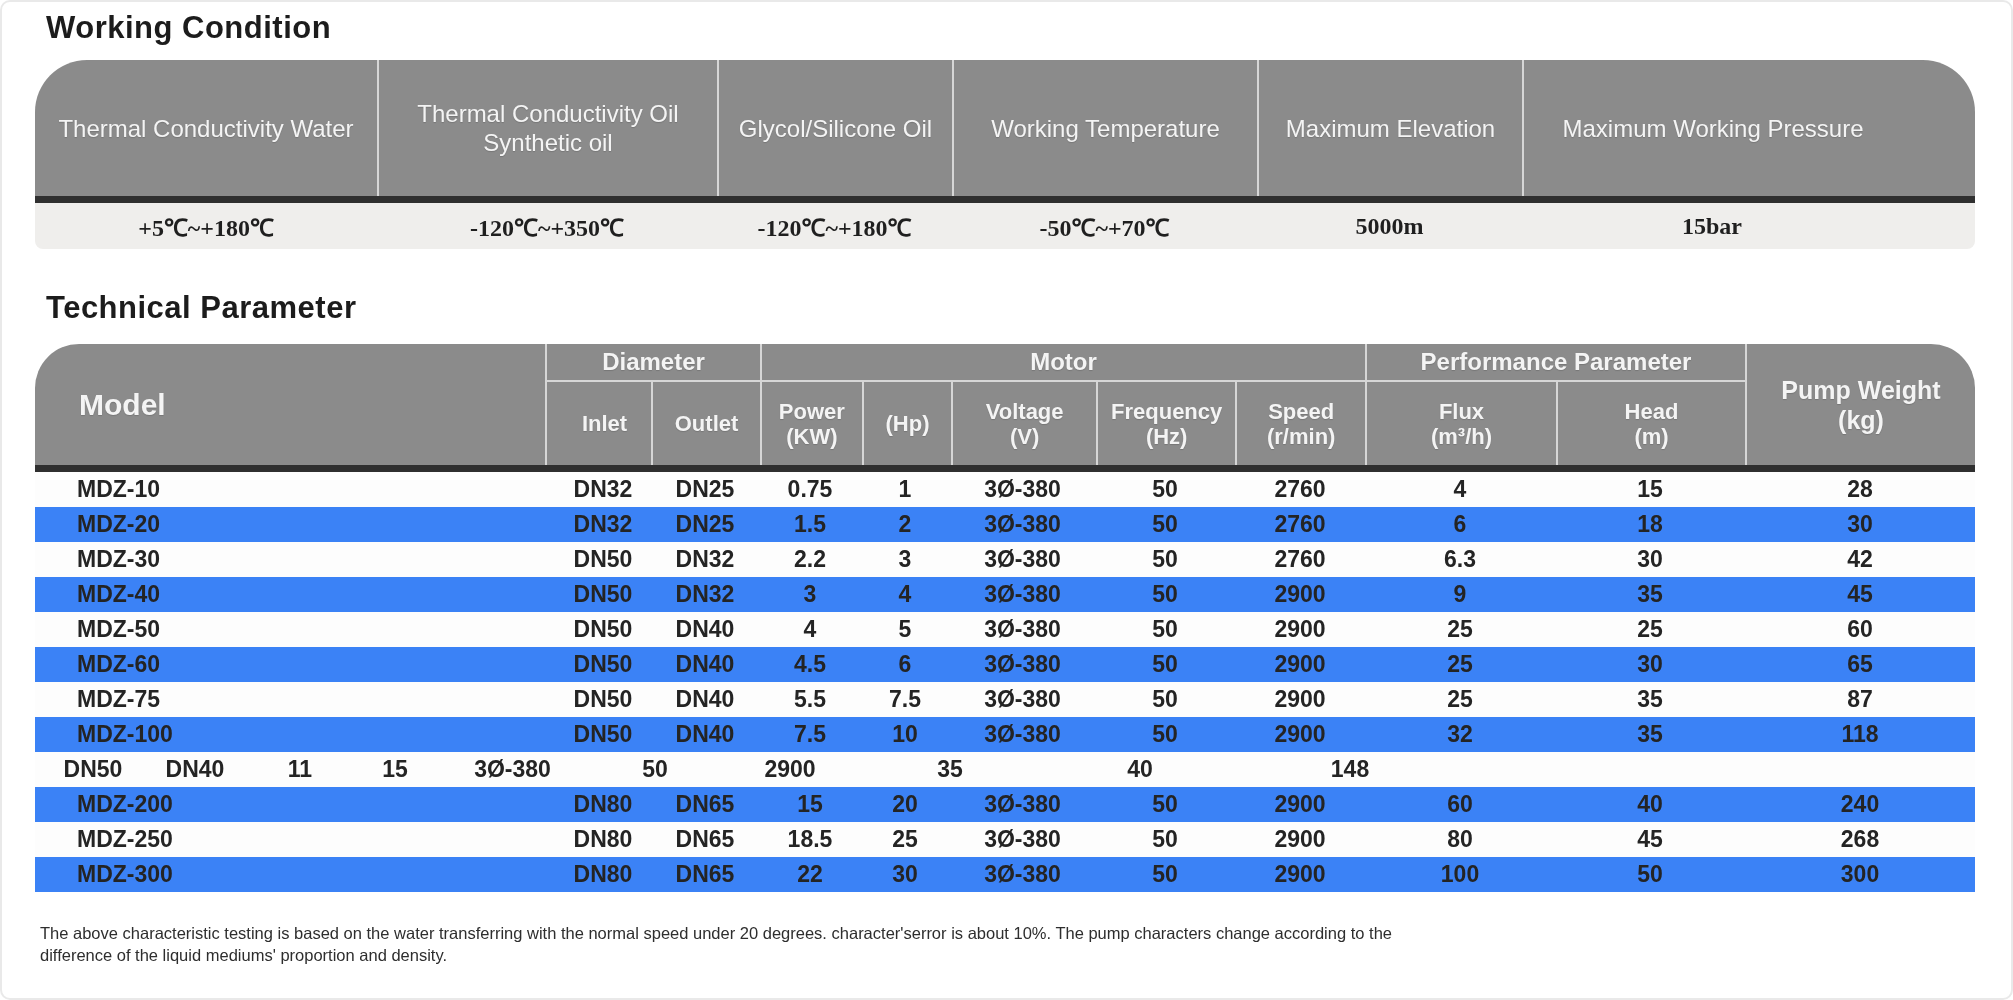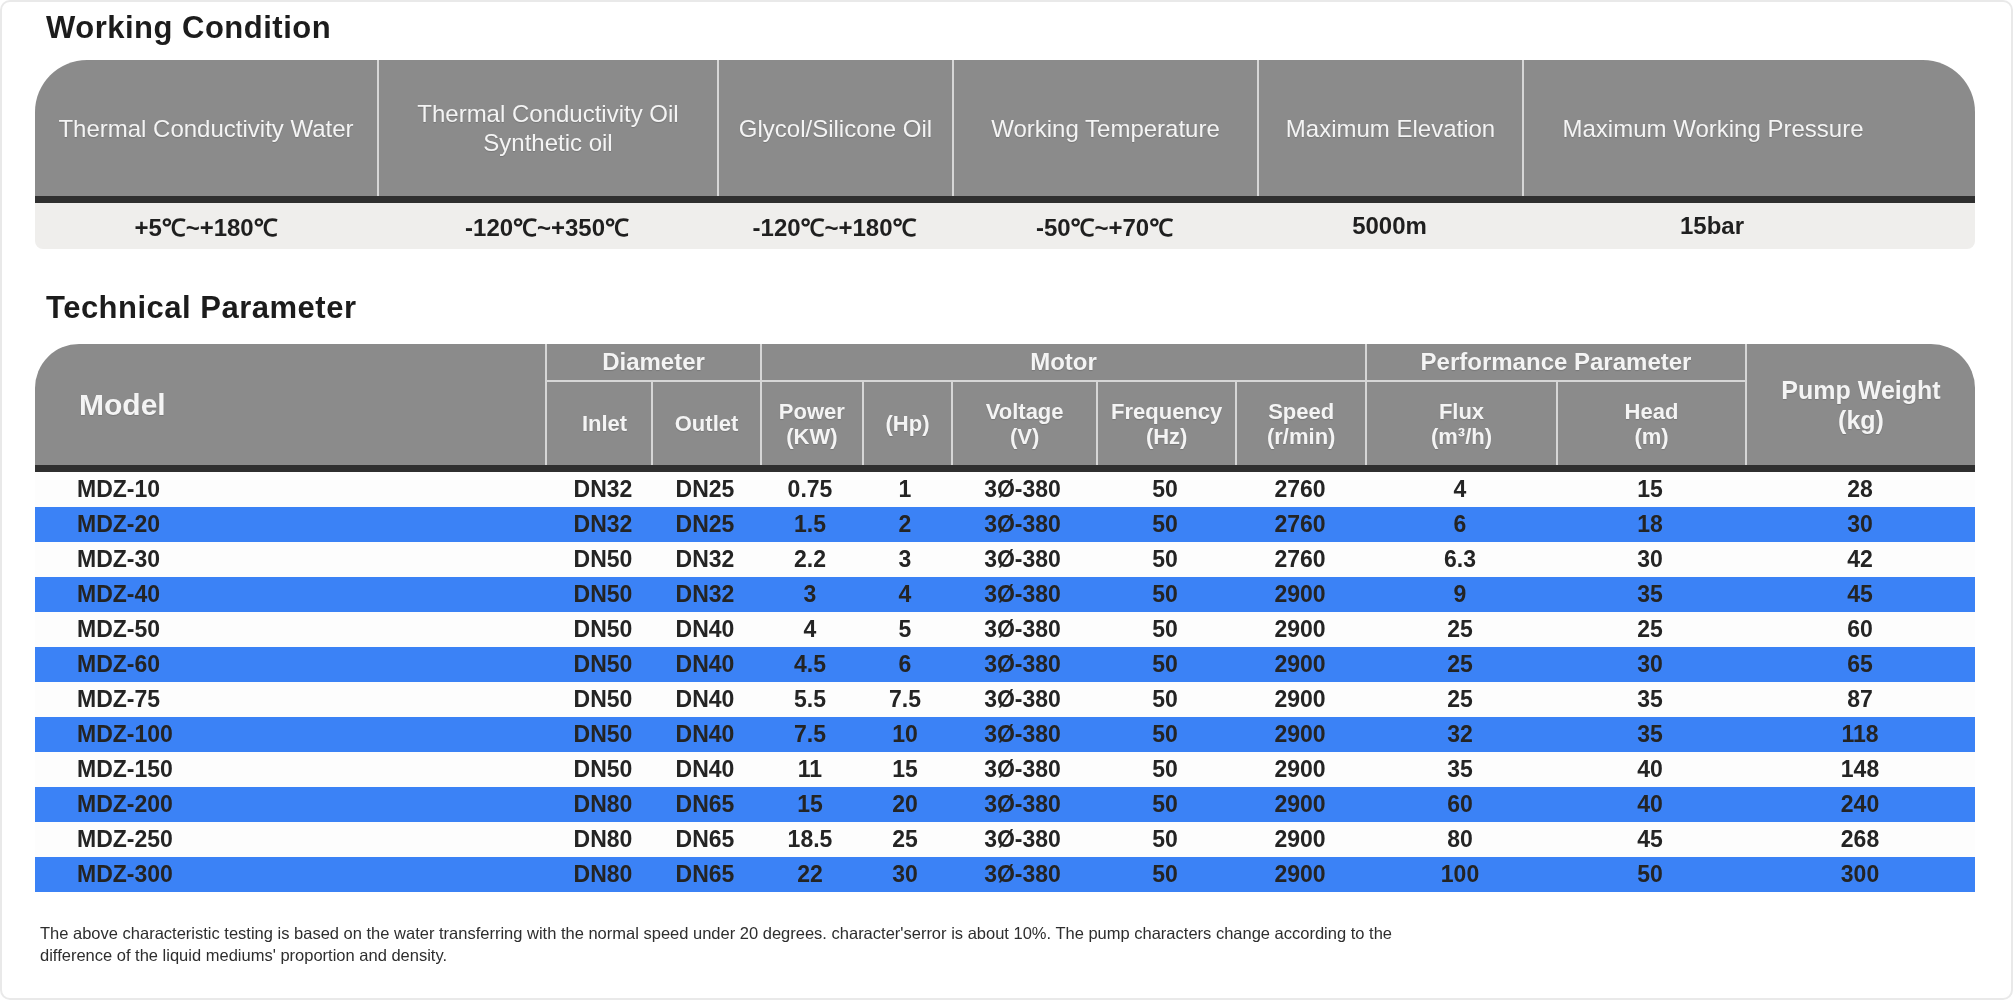--- a/index.html
+++ b/index.html
@@ -46,20 +46,21 @@
     border-left: 2px solid rgba(255,255,255,0.65);
     text-shadow: 0 1px 1px rgba(0,0,0,0.15);
   }
   .wc-header .hcell:first-child { border-left: none; }
   .darkbar { height: 7px; background: #2f2f2f; }
   .wc-values {
     display: flex;
     height: 46px;
     background: #efeeec;
     border-radius: 0 0 8px 8px;
+    font-family: Liberation Serif, serif;
   }
   .wc-values .vcell {
     display: flex;
     align-items: center;
     justify-content: center;
     font-size: 24px;
     font-weight: bold;
     color: #1f1f1f;
   }
   
@@ -317,21 +318,20 @@
     <div class="td t-c3">7.5</div>
     <div class="td t-c4">10</div>
     <div class="td t-c5">3Ø-380</div>
     <div class="td t-c6">50</div>
     <div class="td t-c7">2900</div>
     <div class="td t-c8">32</div>
     <div class="td t-c9">35</div>
     <div class="td t-c10">118</div>
   </div>
       <div class="trow odd">
-    <div class="td model t-c0">MDZ-150</div>
     <div class="td t-c1">DN50</div>
     <div class="td t-c2">DN40</div>
     <div class="td t-c3">11</div>
     <div class="td t-c4">15</div>
     <div class="td t-c5">3Ø-380</div>
     <div class="td t-c6">50</div>
     <div class="td t-c7">2900</div>
     <div class="td t-c8">35</div>
     <div class="td t-c9">40</div>
     <div class="td t-c10">148</div>

